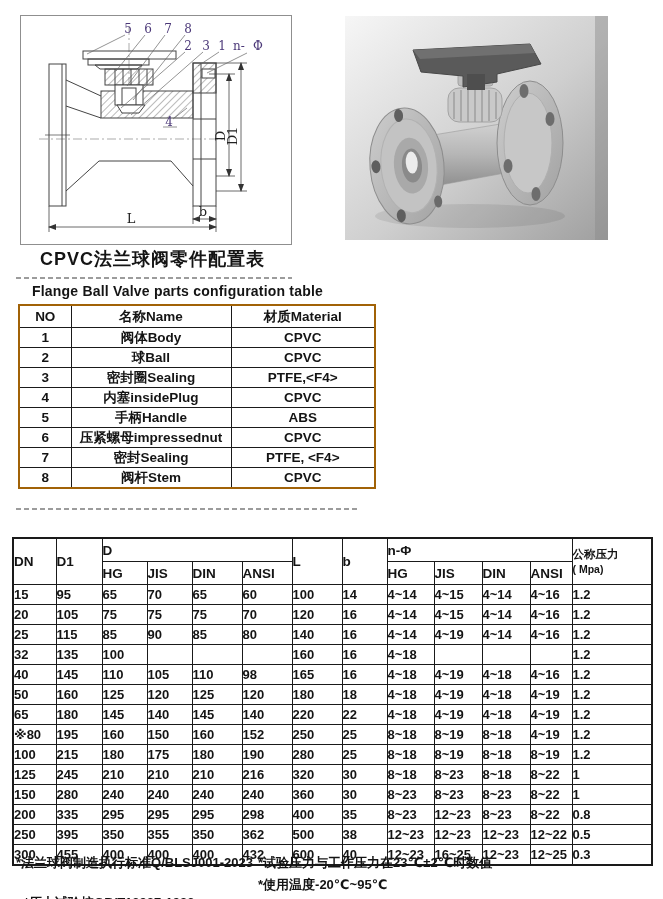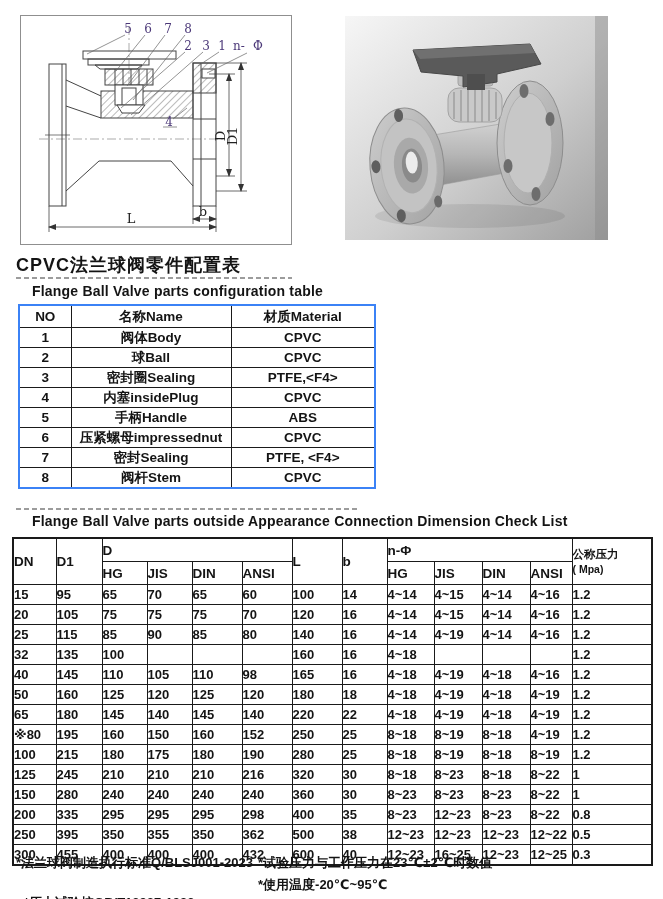--- a/index.html
+++ b/index.html
@@ -8,28 +8,28 @@
     font-family:"Liberation Sans","DejaVu Sans",sans-serif;color:#141414;
     overflow:hidden;margin:0 auto;
   }
   
   .panel-drawing{position:absolute;left:20px;top:15px;width:270px;height:228px;border:1px solid #8f8f8f;background:#fff;}
   .panel-photo{position:absolute;left:345px;top:16px;width:263px;height:224px;}
   
   .title-zh{position:absolute;left:16px;font-weight:bold;font-size:18px;letter-spacing:1px;white-space:nowrap;}
   .title-en{position:absolute;left:32px;font-weight:bold;font-size:14px;letter-spacing:.2px;white-space:nowrap;}
   .dashline{position:absolute;height:2px;background:repeating-linear-gradient(90deg,#9c9c9c 0 5px,transparent 5px 8px);}
-  #title1{top:253px;} #dash1{left:16px;top:277px;width:276px;} #sub1{top:283px;}
+  #title1{top:247px;margin-left:24px;} #dash1{left:16px;top:277px;width:276px;} #sub1{top:283px;}
   #title2{top:485px;font-size:17px;} #dash2{left:16px;top:508px;width:344px;} #sub2{top:513px;}
   
   table{border-collapse:collapse;table-layout:fixed;}
   th,td{padding:0;overflow:hidden;white-space:nowrap;}
   .parts{
     position:absolute;left:18px;top:304px;width:356px;
-    font-size:13.5px;font-weight:bold;text-align:center;border:2px solid #3b82f6;
+    font-size:13.5px;font-weight:bold;text-align:center;border:2px solid #a16207;
   }
   .parts th,.parts td{border:1px solid #1a1a1a;height:19px;}
   .parts th{height:21px;}
   .dims{
     position:absolute;left:12px;top:537px;width:639px;
     font-size:13px;font-weight:bold;text-align:left;border:2px solid #1a1a1a;
   }
   .dims th,.dims td{border:1px solid #1a1a1a;height:19px;}
   .dims thead th{height:22px;font-size:13.5px;}
   .dims .pressure-hd{font-size:11.5px;line-height:1.25;}
@@ -261,21 +261,20 @@
         </tr>
         <tr>
           <td>8</td>
           <td>阀杆Stem</td>
           <td>CPVC</td>
         </tr>
       </tbody>
   </table>
 
   <div class="dashline" id="dash2"></div>
-  <div class="title-en" id="sub2">Flange Ball Valve parts outside Appearance Connection Dimension Check List</div>
 
   <table class="dims">
     <colgroup>
       <col style="width:43px">
         <col style="width:46px">
         <col style="width:45px">
         <col style="width:45px">
       <col style="width:50px">
         <col style="width:50px">
         <col style="width:50px">

